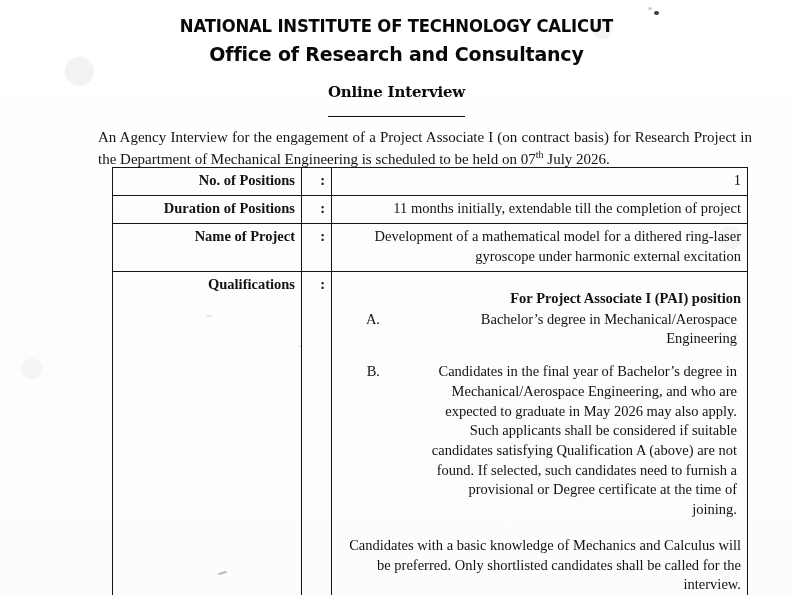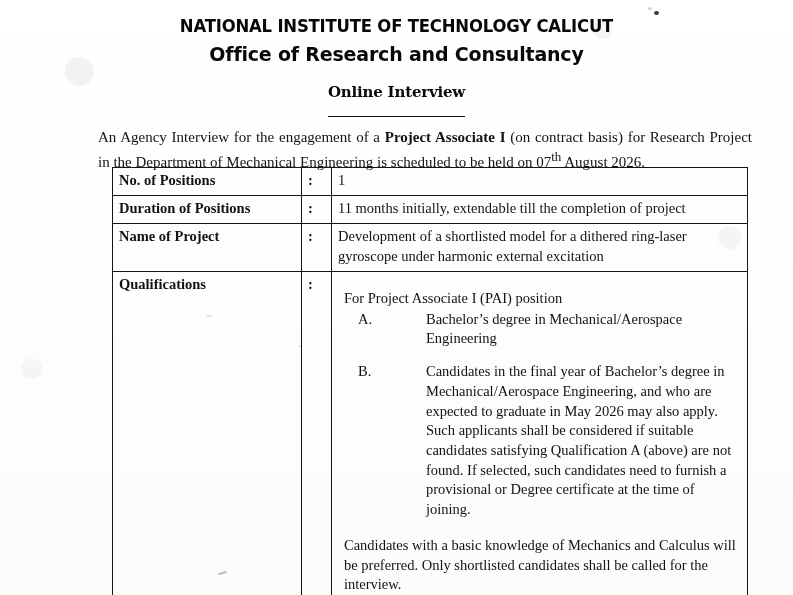--- a/index.html
+++ b/index.html
@@ -87,39 +87,40 @@
   .intro {
     position: absolute;
     left: 98px;
     top: 112px;
     width: 654px;
     font-size: 15px;
     line-height: 1.42;
     text-align: justify;
     color: #131313;
   }
-  .intro b { font-weight: bold; }
-  .intro sup { font-size: 13px; vertical-align: super; }
+  .intro b { font-weight: normal; }
+  .intro sup { font-size: 10px; vertical-align: super; }
 
   
   .tbl {
     position: absolute;
     left: 112px;
     top: 167px;
     width: 636px;
     border-collapse: collapse;
     table-layout: fixed;
   }
   .tbl td {
     border: 1px solid #151515;
     vertical-align: top;
     padding: 3px 6px 4px 6px;
     font-size: 14.5px;
     line-height: 1.36;
     color: #121212;
+    text-align: right;
   }
   .c-label {
     width: 176px;
     font-weight: bold;
     font-size: 14px;
   }
   .c-colon {
     width: 17px;
     font-weight: bold;
     text-align: left;
@@ -128,21 +129,21 @@
   }
   .c-value {
     padding-left: 7px;
   }
 
   .r-short td { height: 20px; }
   .r-two td   { height: 40px; }
 
   
   .q-head {
-    font-weight: normal;
+    font-weight: bold;
     font-size: 14.5px;
     margin: 14px 0 0 6px;
   }
   .q-list {
     margin: 1px 0 0 0;
     padding: 0;
     list-style: none;
   }
   .q-list li {
     display: flex;
@@ -172,38 +173,38 @@
 <div class="speck s3"></div>
 <div class="speck s4"></div>
 <div class="speck s5"></div>
 
 <div class="page">
 
   <div class="hdr-1">NATIONAL INSTITUTE OF TECHNOLOGY CALICUT</div>
   <div class="hdr-2">Office of Research and Consultancy</div>
   <div class="hdr-3"><span>Online Interview</span></div>
 
-  <p class="intro"><span>An Agency Interview for the engagement of a </span><b>Project Associate I</b><span> (on contract basis) for Research Project in the Department of Mechanical Engineering is scheduled to be held on 07</span><sup>th</sup><span> August 2026.</span></p>
+  <p class="intro"><span>An Agency Interview for the engagement of a </span><b>Project Associate I</b><span> (on contract basis) for Research Project in the Department of Mechanical Engineering is scheduled to be held on 07</span><sup>th</sup><span> July 2026.</span></p>
 
   <table class="tbl">
     <tbody>
       <tr class="r-short">
         <td class="c-label">No. of Positions</td>
         <td class="c-colon">:</td>
         <td class="c-value">1</td>
       </tr>
       <tr class="r-short">
         <td class="c-label">Duration of Positions</td>
         <td class="c-colon">:</td>
         <td class="c-value">11 months initially, extendable till the completion of project</td>
       </tr>
       <tr class="r-two">
         <td class="c-label">Name of Project</td>
         <td class="c-colon">:</td>
-        <td class="c-value">Development of a shortlisted model for a dithered ring-laser gyroscope under harmonic external excitation</td>
+        <td class="c-value">Development of a mathematical model for a dithered ring-laser gyroscope under harmonic external excitation</td>
       </tr>
       <tr>
         <td class="c-label">Qualifications</td>
         <td class="c-colon">:</td>
         <td class="c-value">
           <div class="q-head">For Project Associate I (PAI) position</div>
           <ul class="q-list">
             <li>
               <span class="q-marker">A.</span>
               <span class="q-text">Bachelor’s degree in Mechanical/Aerospace Engineering</span>

